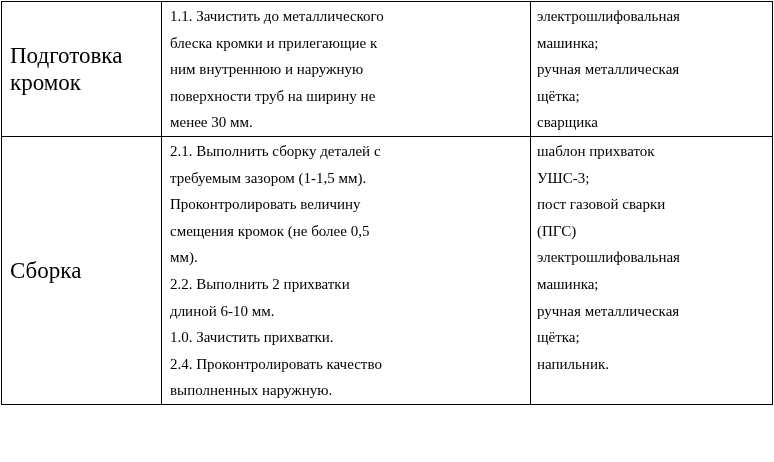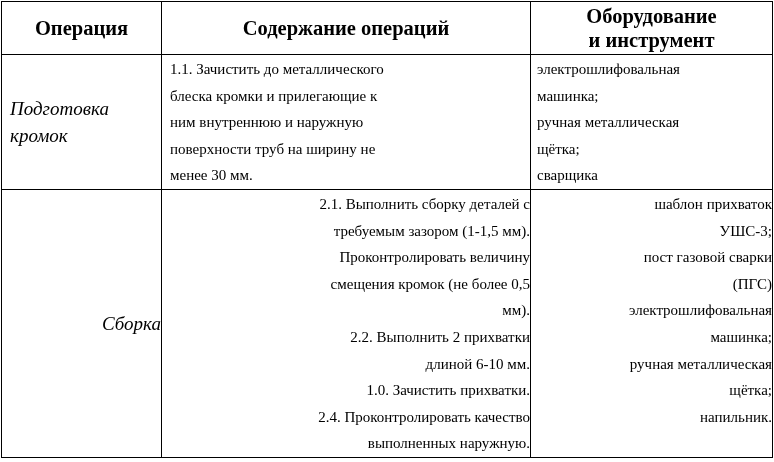--- a/index.html
+++ b/index.html
@@ -34,59 +34,46 @@
     th {
       font-weight: bold;
       font-size: 20.5px;
       line-height: 24px;
       text-align: center;
       vertical-align: middle !important;
       height: 52px;
     }
     th .hline { display: block; }
     tr.row1 td { height: 133px; }
-    tr.row2 td { height: 265px; text-align: right; }
+    tr.row2 td { height: 265px; }
     td.op {
       vertical-align: middle !important;
-      font-size: 19px;
+      font-size: 23px;
       line-height: 27px;
       padding-left: 8px !important;
-      font-style: italic;
     }
     td.content, td.equip {
       font-size: 15px;
       line-height: 26.6px;
       padding-left: 8px !important;
       padding-top: 1px !important;
     }
     td.equip { padding-left: 6px !important; }
     .line { display: block; white-space: nowrap; }
   </style>
 </head>
 <body>
 
 <table class="ops">
   <colgroup>
     <col class="c1">
       <col class="c2">
       <col class="c3">
   </colgroup>
   <tbody>
-      <tr>
-    <th>
-      <span>Операция</span>
-    </th>
-    <th>
-      <span>Содержание операций</span>
-    </th>
-    <th>
-      <span class="hline">Оборудование</span>
-      <span class="hline">и инструмент</span>
-    </th>
-  </tr>
 
   <tr class="row1">
     <td class="op">
       <span class="line">Подготовка</span>
       <span class="line">кромок</span>
     </td>
     <td class="content">
       <span class="line">1.1. Зачистить до металлического</span>
       <span class="line">блеска кромки и прилегающие к</span>
       <span class="line">ним внутреннюю и наружную</span>

